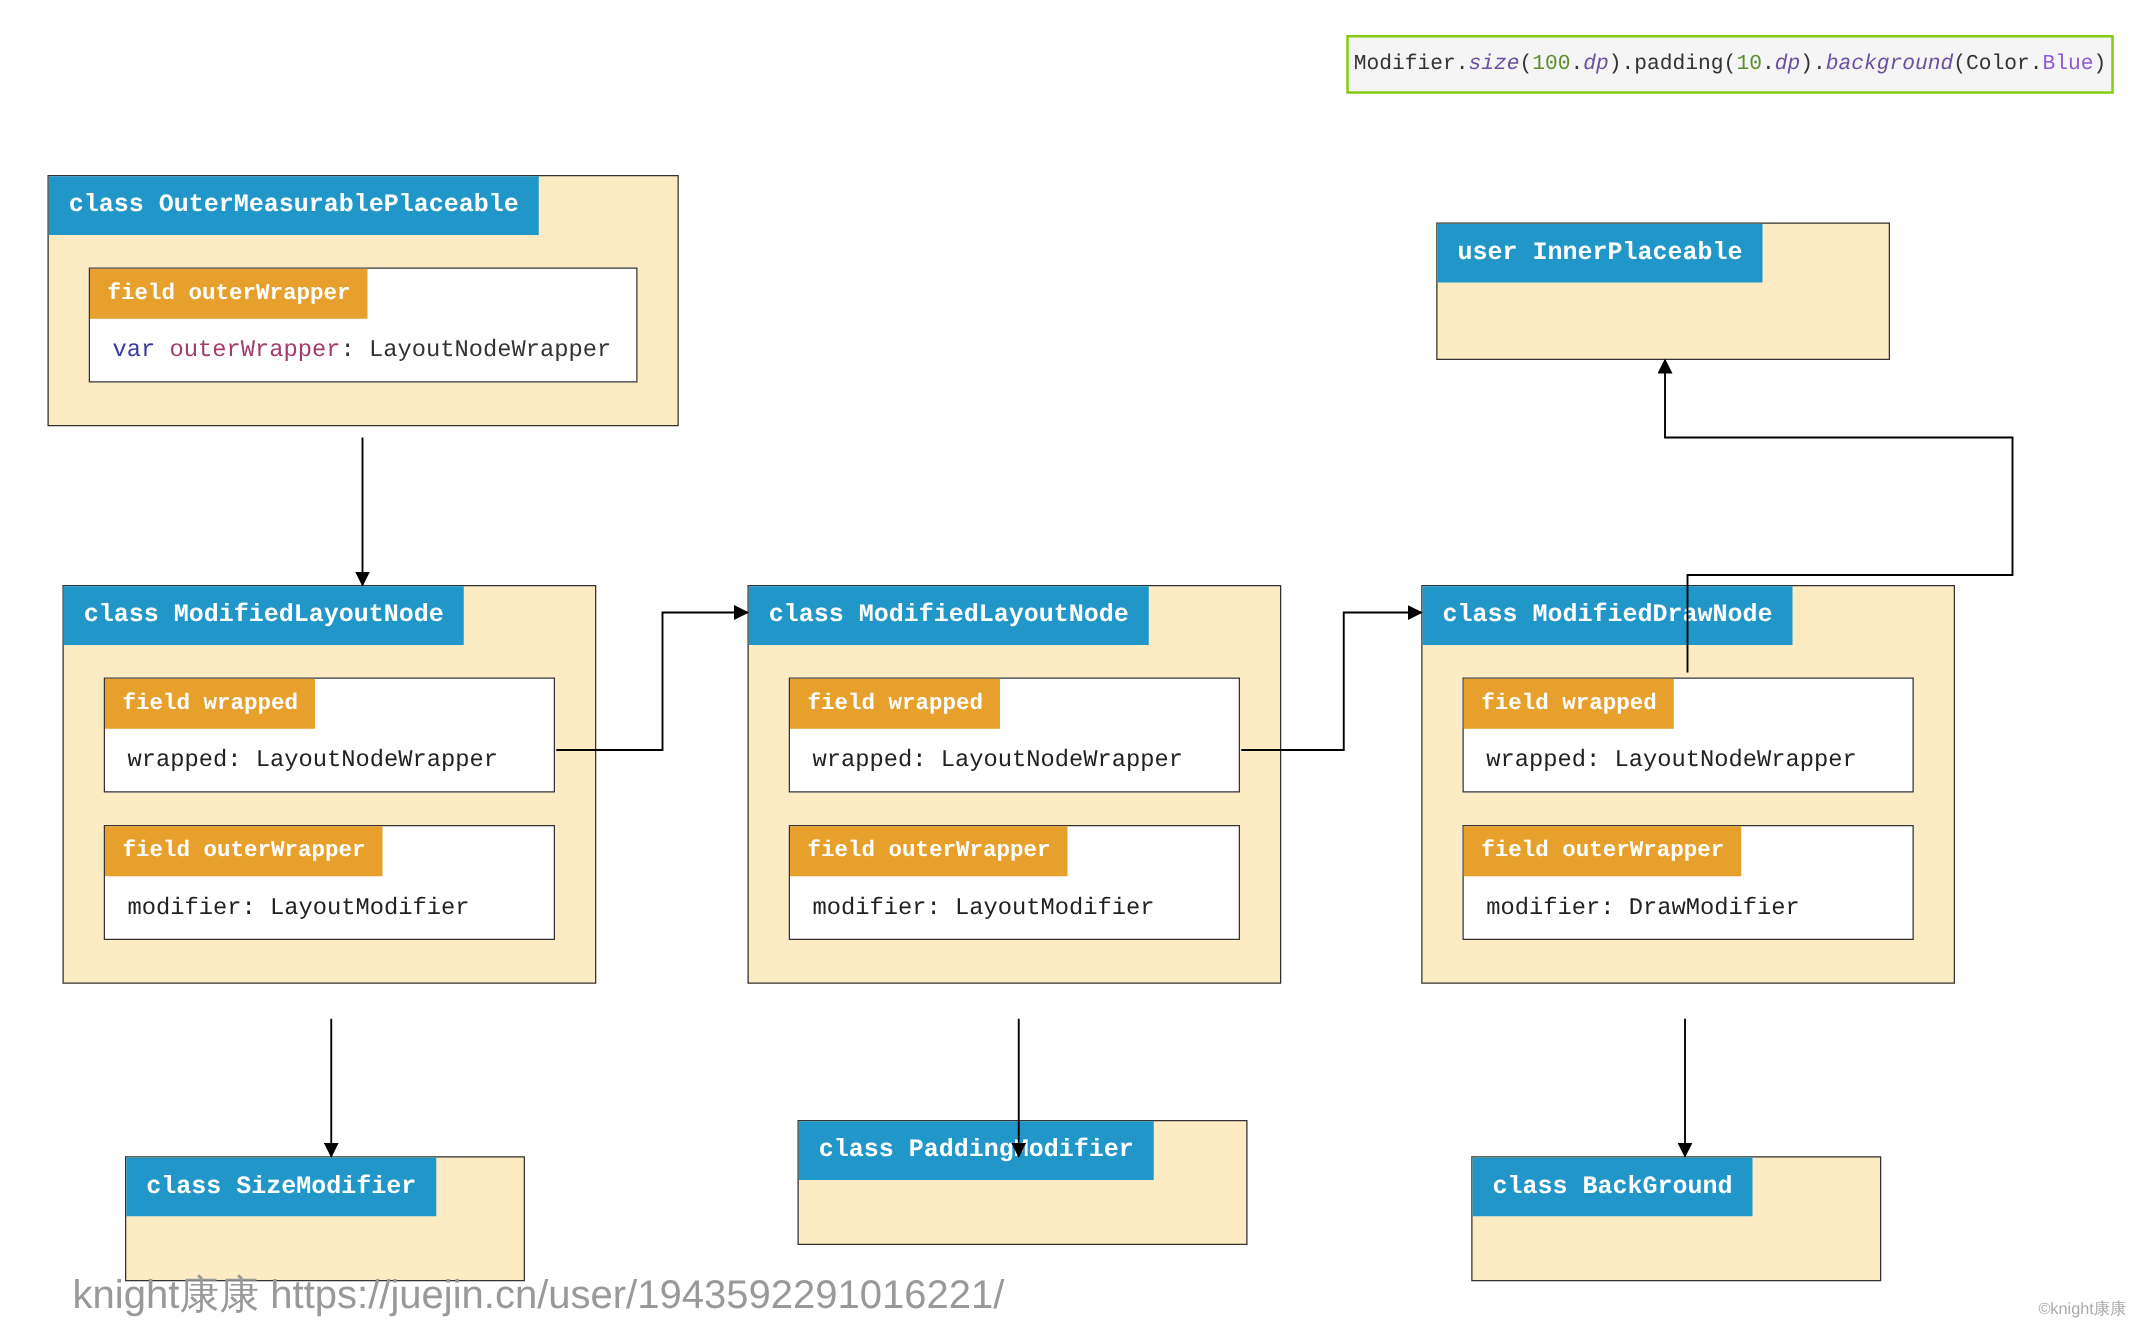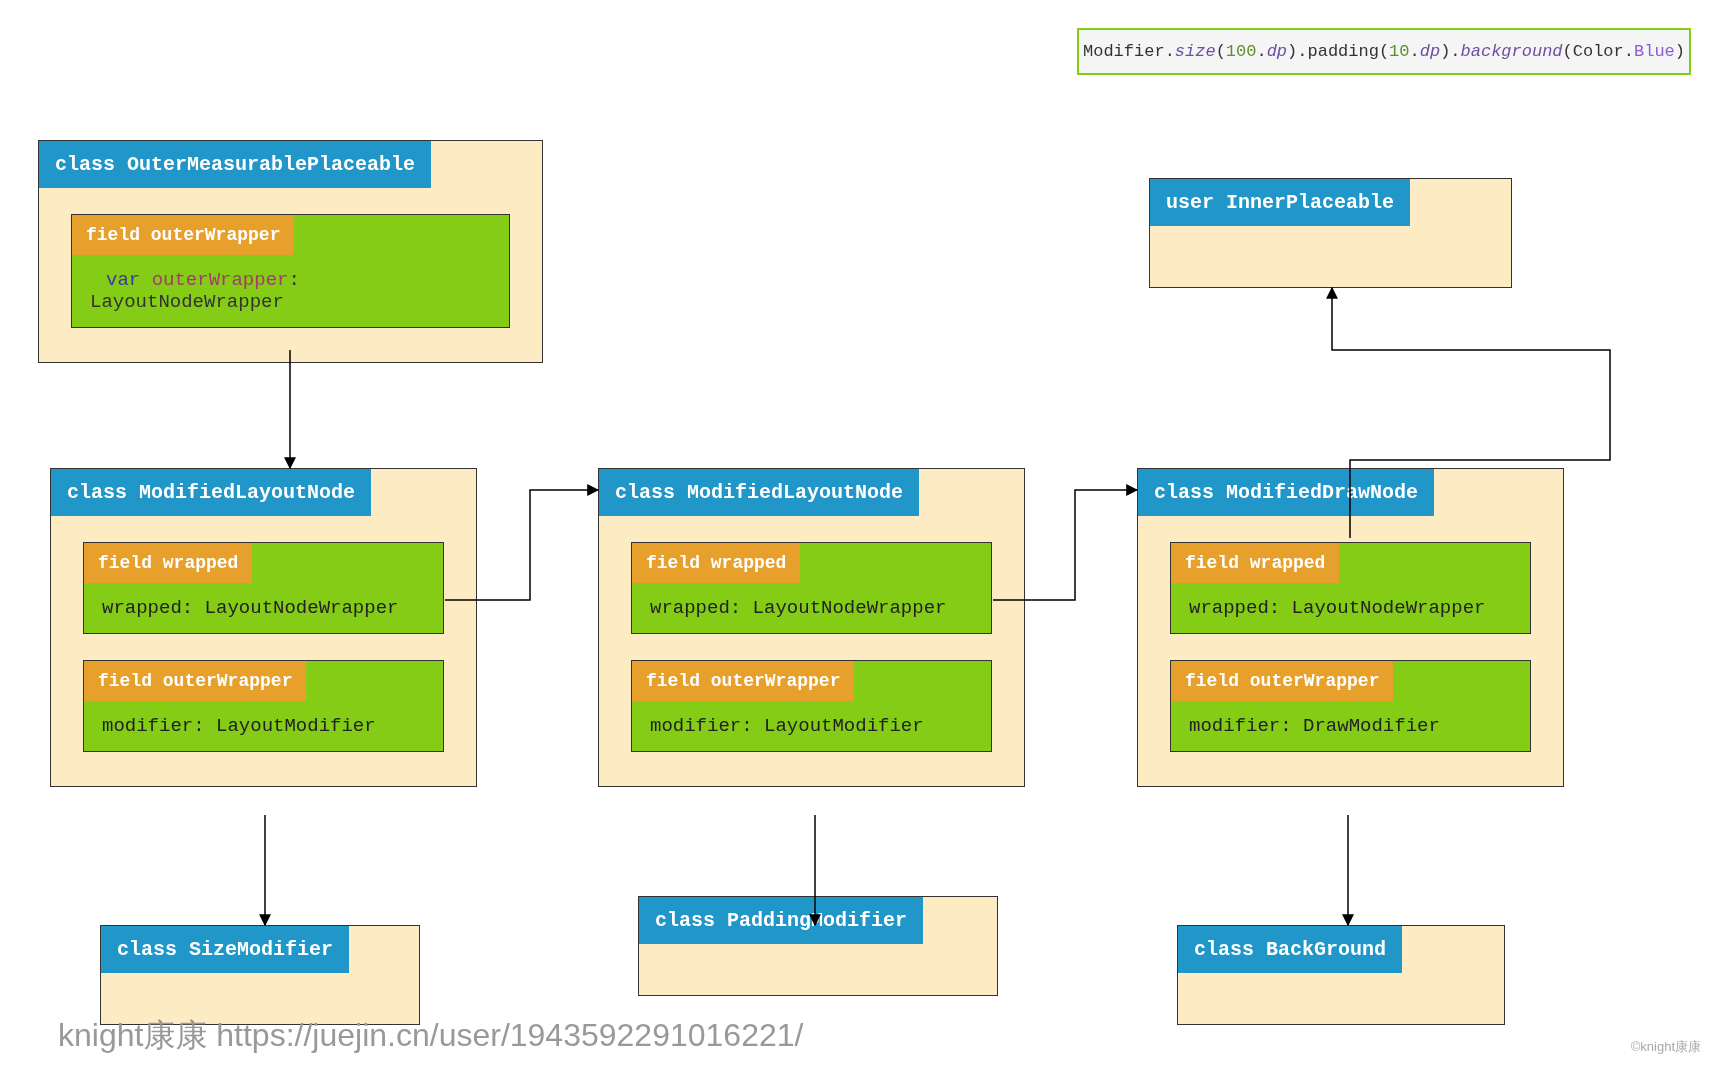--- a/index.html
+++ b/index.html
@@ -30,38 +30,38 @@
   .class-header {
     background: #2196c9;
     color: #fff;
     font-size: 20px;
     font-weight: bold;
     padding: 12px 16px;
     display: inline-block;
   }
   .inner-field {
     margin: 26px 32px 26px 32px;
-    background: #84cc16;
+    background: #ffffff;
     border: 1px solid #333;
   }
   .inner-field:last-child { margin-bottom: 34px; }
   .field-header {
     background: #e8a02c;
     color: #fff;
     font-size: 18px;
     font-weight: bold;
     padding: 10px 14px;
     display: inline-block;
   }
   .field-body {
     padding: 14px 18px 14px 18px;
     font-size: 19px;
     color: #222;
   }
-  .kw-var { color: #3a3a9e; margin-left: 16px; }
+  .kw-var { color: #3a3a9e; }
   .kw-type { color: #333; }
   .kw-name { color: #a33c6a; }
   .tok-plain { color: #333; }
   .tok-func-i { color: #6b4fa0; font-style: italic; }
   .tok-green { color: #5a8f2e; }
   .tok-purple { color: #8e5bd6; }
   .watermark-left {
     position: absolute;
     left: 58px;
     bottom: 8px;

